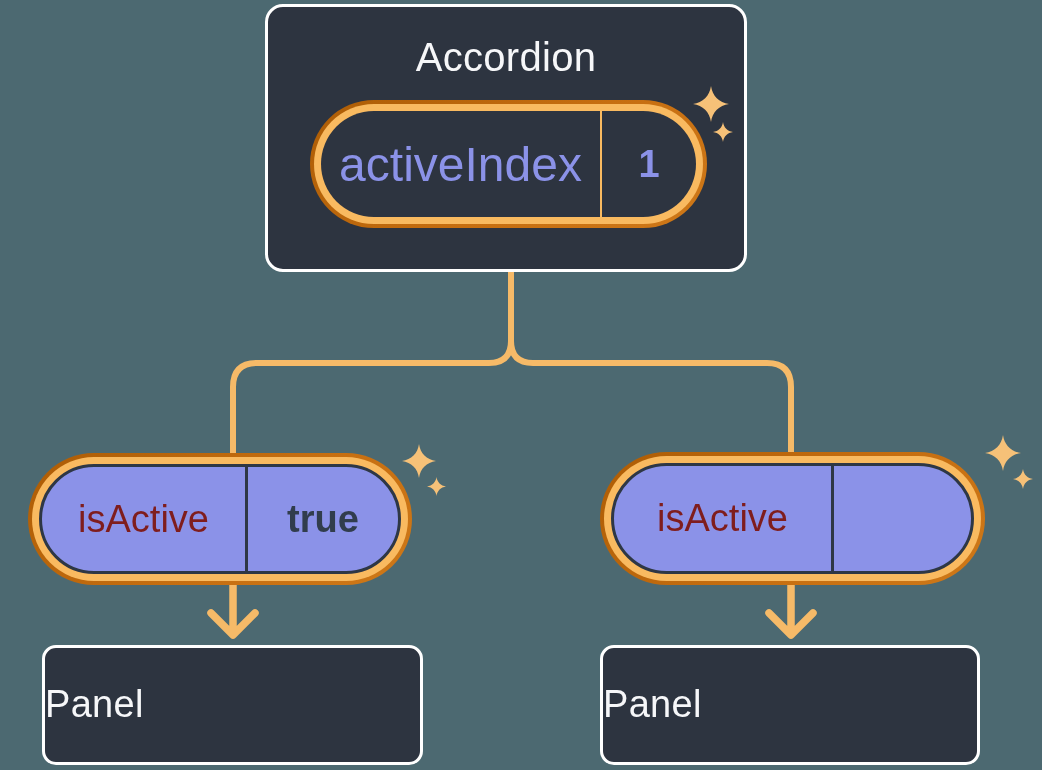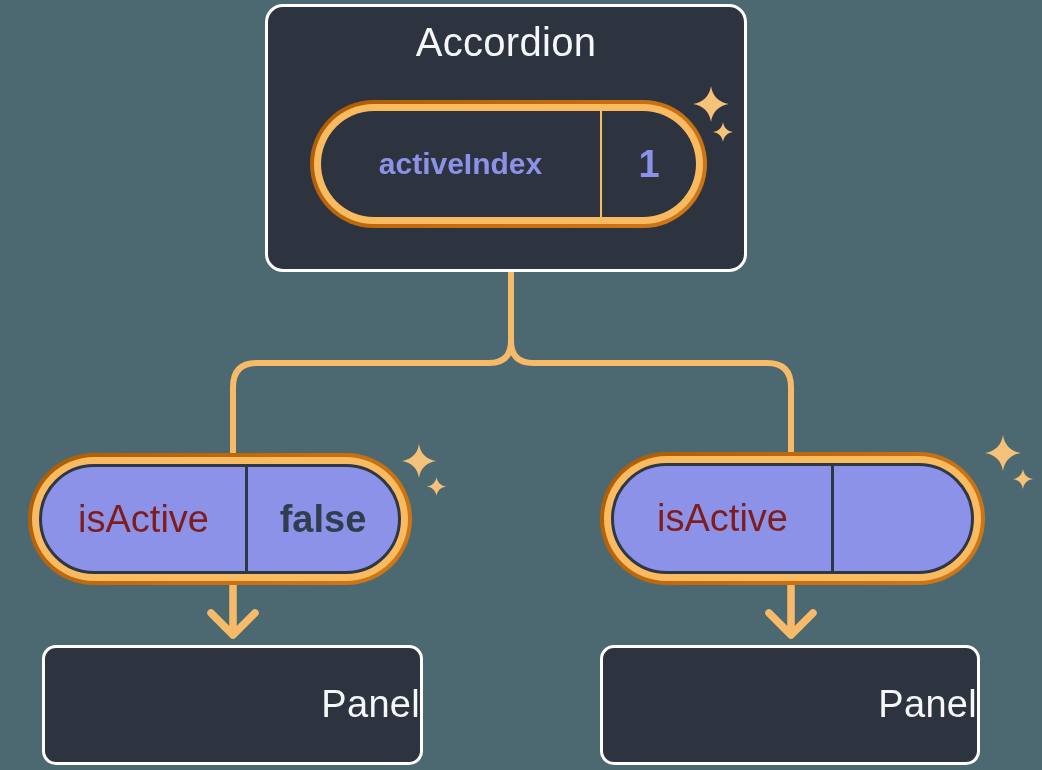--- a/index.html
+++ b/index.html
@@ -7,31 +7,31 @@
     position:relative; width:1042px; height:770px; overflow:hidden;
     background:#4C6971;
     font-family:"Liberation Sans", sans-serif;
   }
   svg.connectors { position:absolute; left:0; top:0; z-index:1; }
 
   
   .card {
     position:absolute; box-sizing:border-box; z-index:2;
     background:#2D3440; border:3px solid #FFFFFF;
-    display:flex; align-items:center; justify-content:flex-end;
+    display:flex; align-items:center; justify-content:flex-start;
   }
   .accordion-card {
     left:265px; top:4px; width:482px; height:268px; border-radius:18px;
     flex-direction:column; justify-content:flex-start;
   }
   .card-title {
     color:#F6F7F9; font-size:40px; font-weight:500; letter-spacing:0.3px;
     line-height:1.15; white-space:nowrap;
   }
-  .accordion-card .card-title { margin-top:12px; }
+  .accordion-card .card-title { margin-top:27px; }
 
   .panel-card { top:645px; height:120px; border-radius:14px; }
   .panel-card.left  { left:42px;  width:381px; }
   .panel-card.right { left:600px; width:380px; }
   .panel-card .card-title { font-size:38px; }
 
   
   .pill-ring {
     position:absolute; z-index:3; box-sizing:border-box;
     border-radius:999px; padding:4px;
@@ -43,21 +43,21 @@
   }
   .pill-inner {
     width:100%; height:100%; box-sizing:border-box;
     border-radius:999px; display:flex; align-items:stretch; overflow:hidden;
   }
 
   
   .state-ring { left:42px; top:93px; width:397px; height:128px; }
   .state-inner { background:#2D3440; }
   .pill-cell { display:flex; align-items:center; justify-content:center; white-space:nowrap; }
-  .state-name  { flex:0 0 279px; color:#8B92E8; font-size:30px;font-weight:bold; }
+  .state-name  { flex:0 0 279px; color:#8B92E8; font-size:48px; }
   .state-divider { flex:0 0 2px; background:#F9BA60; }
   .state-value { flex:1; color:#8B92E8; font-size:38px; font-weight:700; }
 
   
   .prop-ring.left  { left:28px;  top:453px; width:384px; height:132px; }
   .prop-ring.right { left:600px; top:452px; width:385px; height:133px; }
   .prop-inner { background:#8B92E8; border:3px solid #2E3745; }
   .prop-name  { color:#7f1d1d; font-size:38px; }
   .prop-ring.left  .prop-name { flex:0 0 203px; }
   .prop-ring.right .prop-name { flex:0 0 217px; }
@@ -94,21 +94,21 @@
         </div>
       </div>
     </div>
   </div>
 
   <div class="pill-ring prop-ring left">
     <div class="pill-band">
       <div class="pill-inner prop-inner">
         <span class="pill-cell prop-name">isActive</span>
         <span class="prop-divider"></span>
-        <span class="pill-cell prop-value">false</span>
+        <span class="pill-cell prop-value">true</span>
       </div>
     </div>
   </div>
 
   <div class="pill-ring prop-ring right">
     <div class="pill-band">
       <div class="pill-inner prop-inner">
         <span class="pill-cell prop-name">isActive</span>
         <span class="prop-divider"></span>
       </div>

